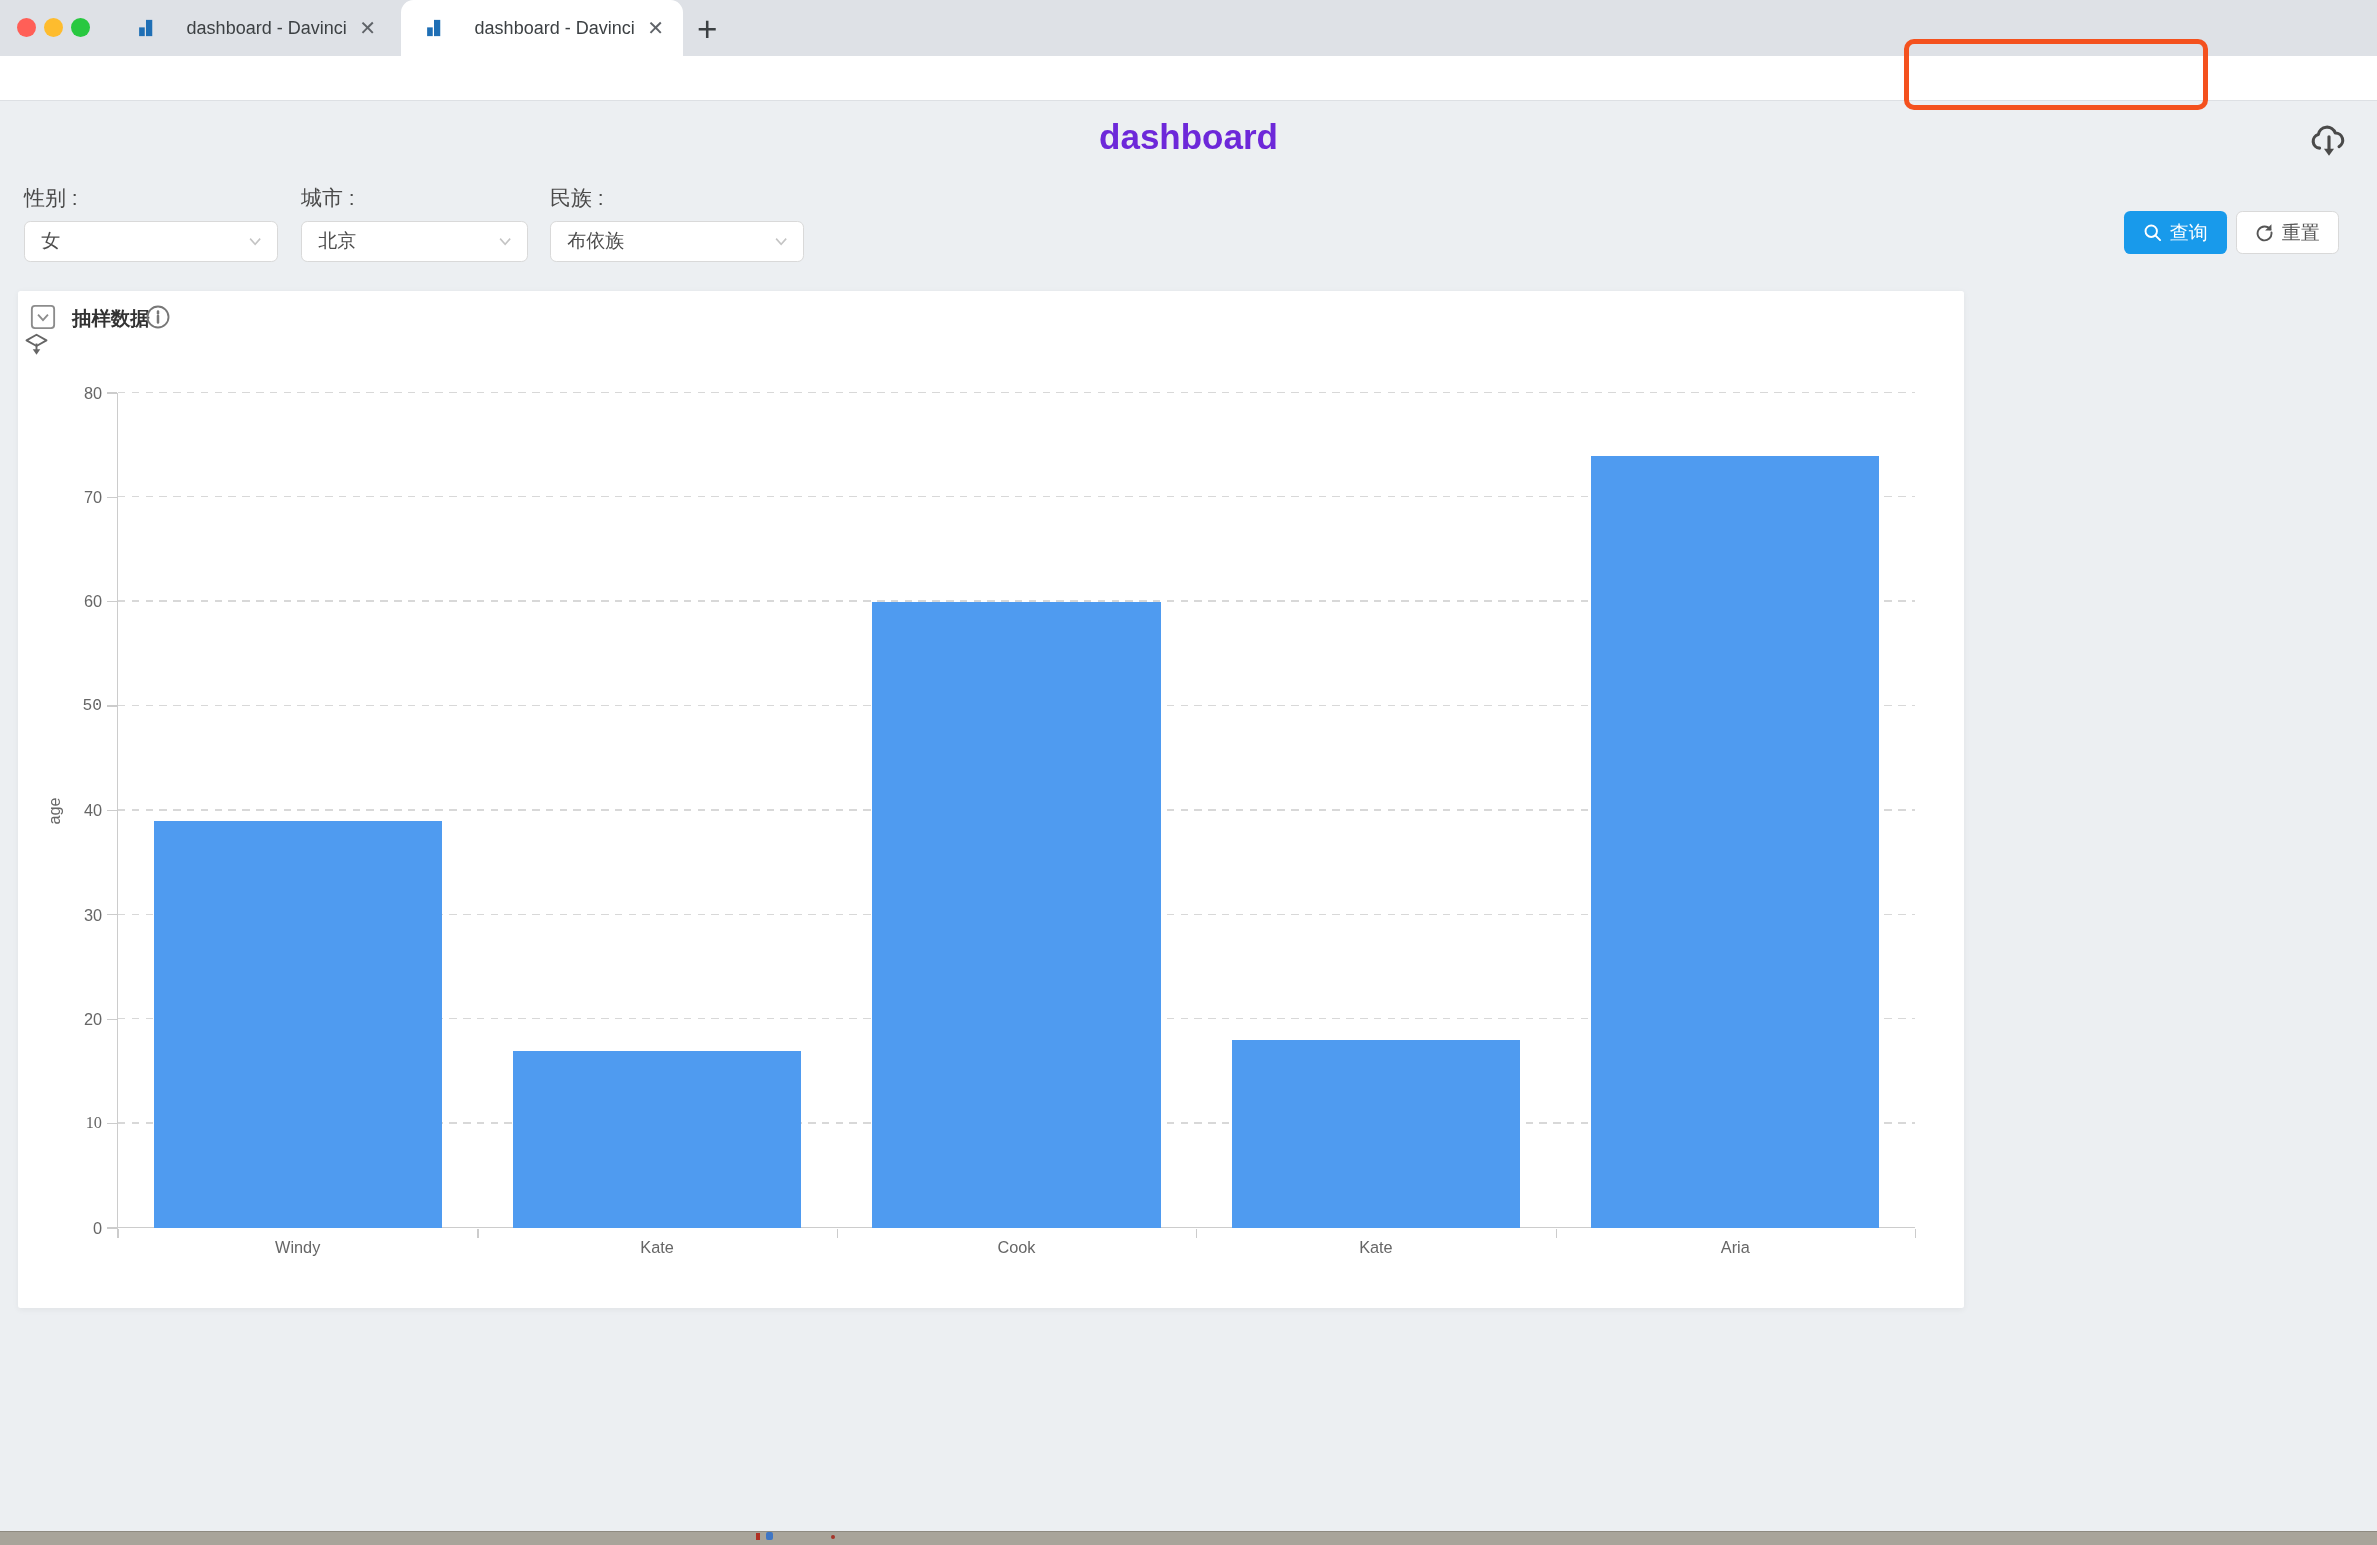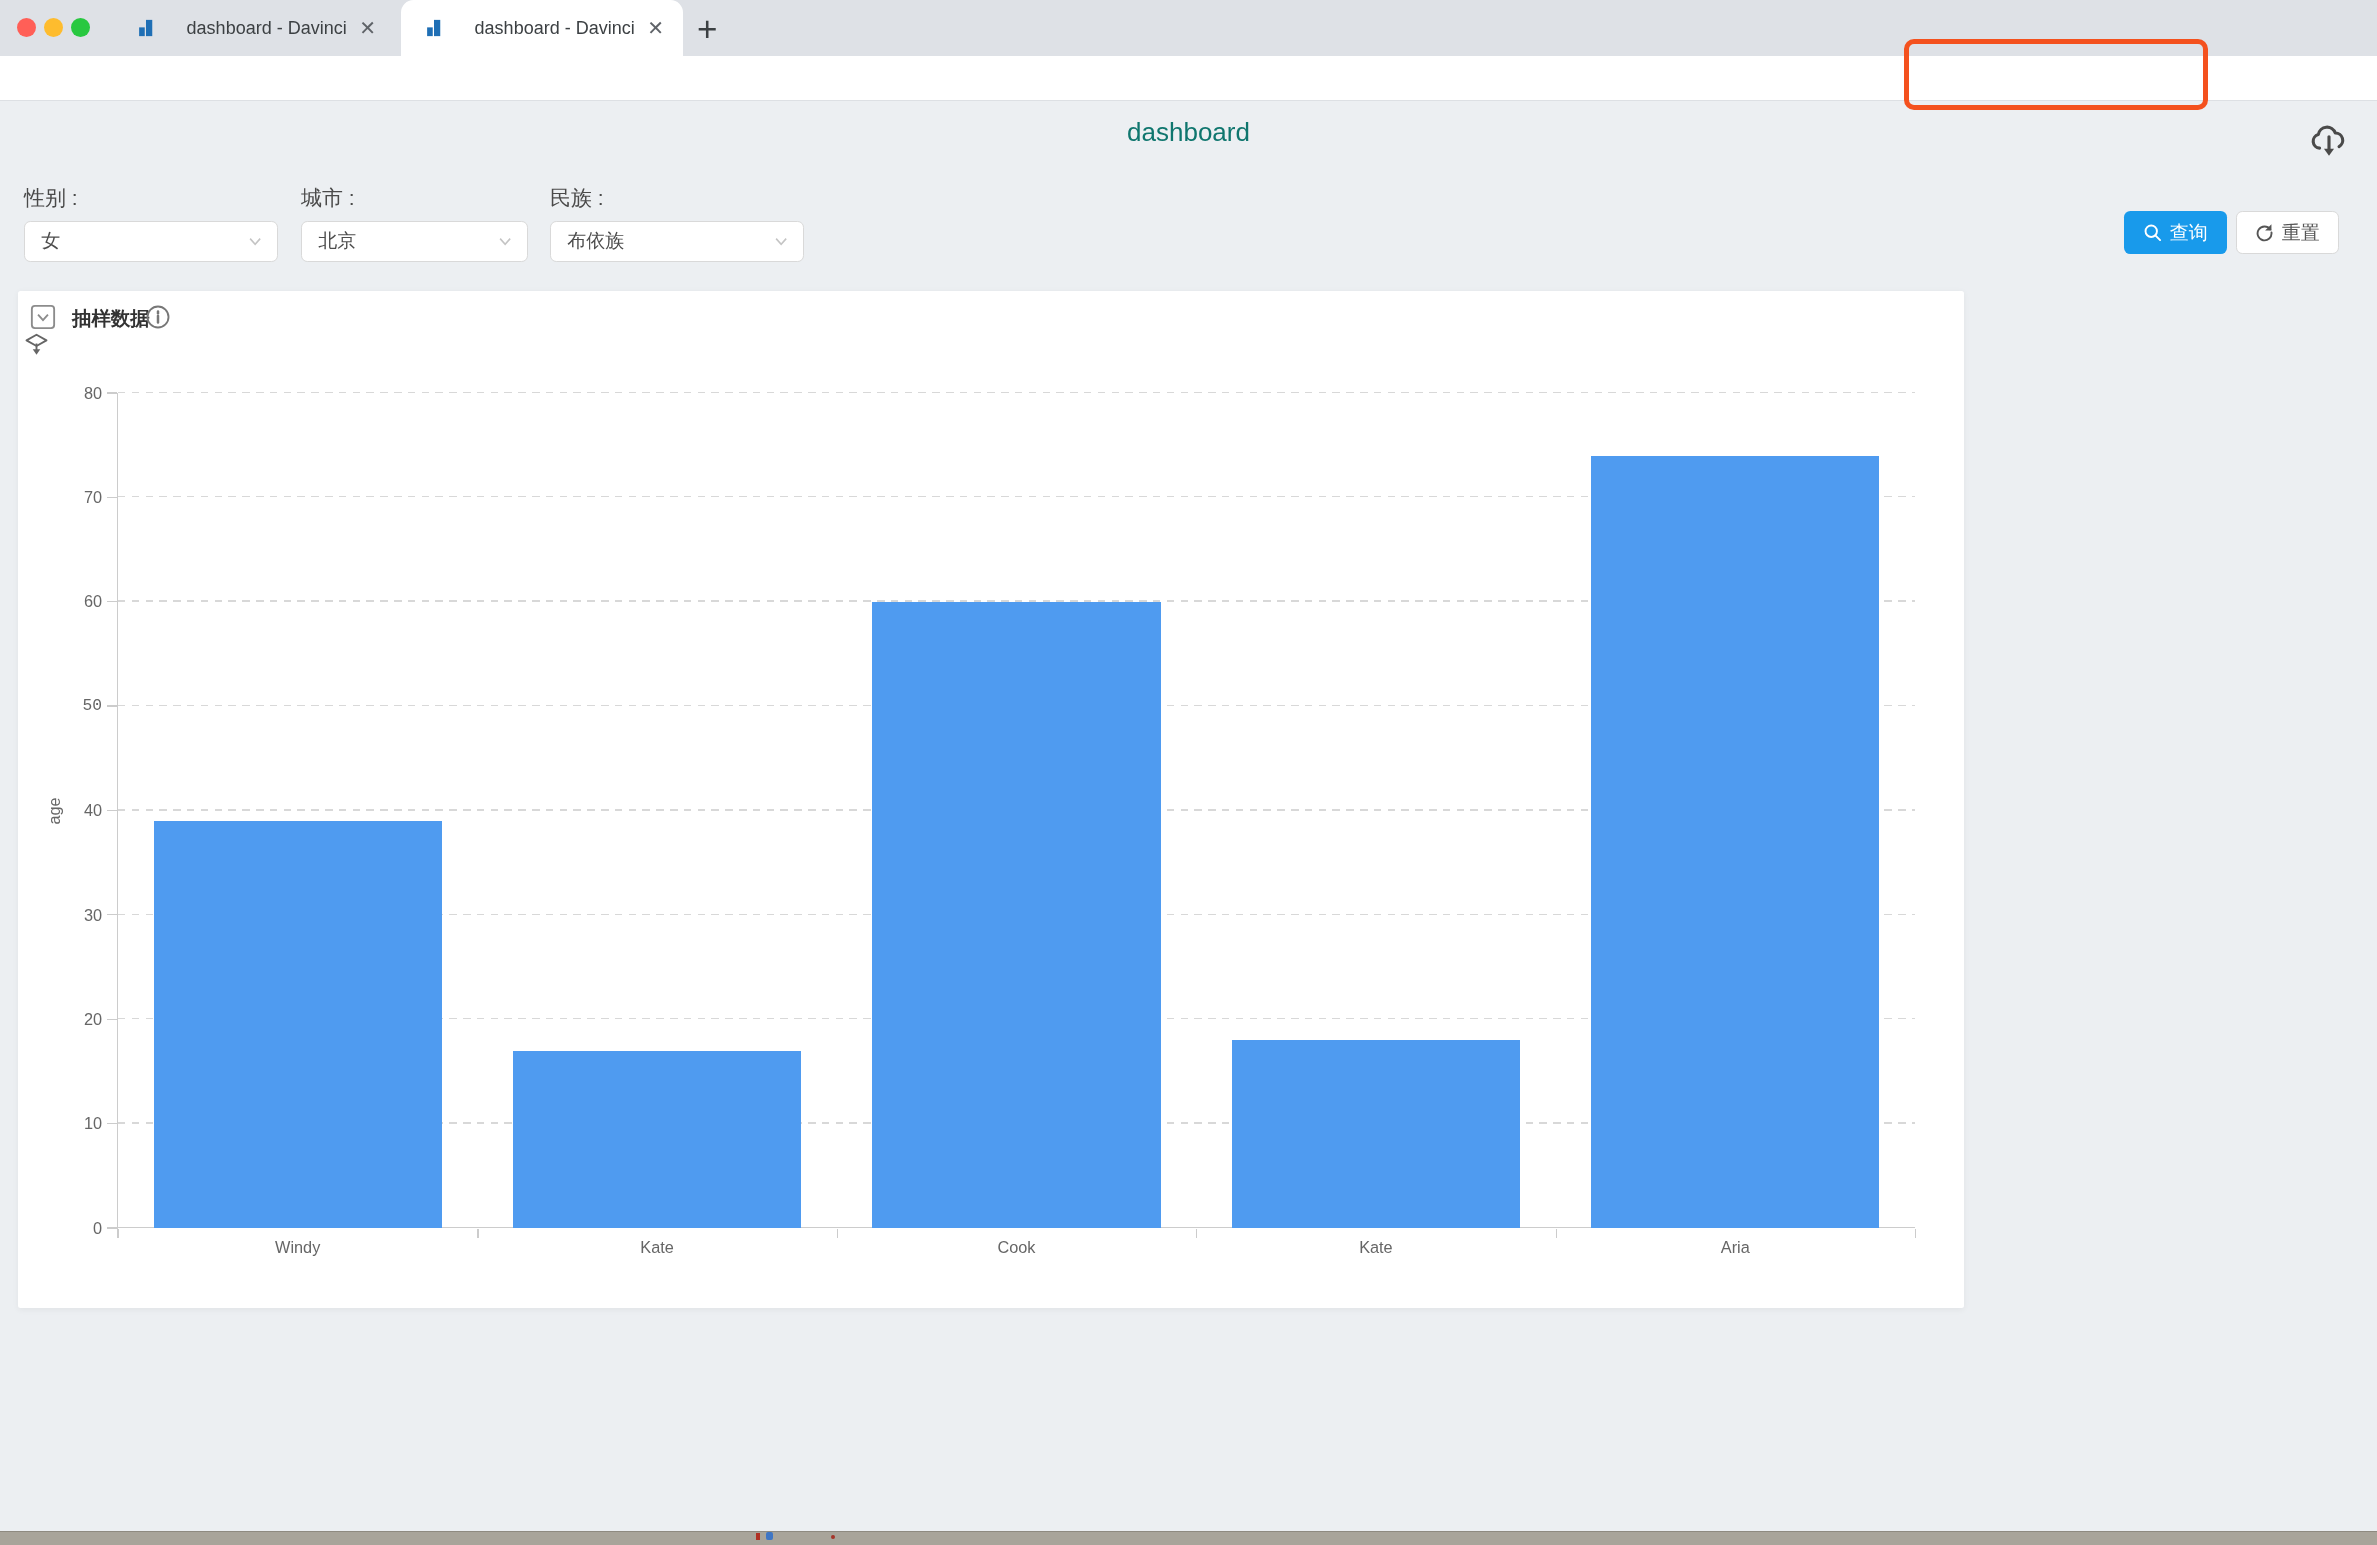--- a/index.html
+++ b/index.html
@@ -28,21 +28,21 @@
   .star-glyph { font-size:29px; color:#5f6368; line-height:1; margin:0 11.3px 3.8px 15px; }
   .toolbtn { position:absolute; top:62px; }
   .kebab { position:absolute; left:2349px; top:65px; width:5px; }
   .kebab span { display:block; width:5px; height:5px; border-radius:50%; background:#5f6368; margin-bottom:5px; }
   .red-annotation { position:absolute; left:1904px; top:39px; width:304px; height:71px;
     border:5.6px solid #f4511e; border-radius:10px; z-index:60; pointer-events:none; }
 
   
   .page { position:absolute; top:102px; left:0; width:100%; height:1429px; background:#eceff2; }
   .page-title { position:absolute; top:117px; left:0; width:100%; text-align:center;
-    font-size:26px; font-weight:400; color:#0f766e; }
+    font-size:35px; font-weight:700; color:#6d28d9; }
   .cloud-btn { position:absolute; left:2307px; top:118px; width:44px; height:44px; }
 
   .filter-group { position:absolute; top:184px; }
   .f-label { font-size:21px; color:#4a4a4a; margin-bottom:8.8px; }
   .select { height:41px; background:#fff; border:1.3px solid #d9d9d9; border-radius:6.3px;
     display:flex; align-items:center; padding:0 13.8px 0 16.3px; font-size:19px; color:#4d4d4d; }
   .chevron { margin-left:auto; }
 
   .btn { position:absolute; top:211px; width:103px; height:43px; border-radius:6.3px;
     display:flex; align-items:center; justify-content:center; gap:7.5px; font-size:19px; }
@@ -218,21 +218,21 @@
     <polygon points="14,29 26,29 20,38" fill="#666"></polygon>
   </svg>
 
   <div class="plot">
     <div class="y-axis-line"></div>
     <div class="x-axis-line"></div>
     <div class="age-label">age</div>
   <div class="y-tick-label" style="bottom: 0%;">0</div>
       <div class="y-tick-mark" style="bottom: calc(0% - 0.6px);"></div>
       <div class="grid-line" style="bottom: 12.5%;"></div>
-      <div class="y-tick-label" style="bottom: 12.5%;">10</div>
+      <div class="y-tick-label" style="bottom: 12.5%; font-family: Liberation Serif, serif;">10</div>
       <div class="y-tick-mark" style="bottom: calc(12.5% - 0.6px);"></div>
       <div class="grid-line" style="bottom: 25%;"></div>
       <div class="y-tick-label" style="bottom: 25%;">20</div>
       <div class="y-tick-mark" style="bottom: calc(25% - 0.6px);"></div>
       <div class="grid-line" style="bottom: 37.5%;"></div>
       <div class="y-tick-label" style="bottom: 37.5%;">30</div>
       <div class="y-tick-mark" style="bottom: calc(37.5% - 0.6px);"></div>
       <div class="grid-line" style="bottom: 50%;"></div>
       <div class="y-tick-label" style="bottom: 50%;">40</div>
       <div class="y-tick-mark" style="bottom: calc(50% - 0.6px);"></div>

